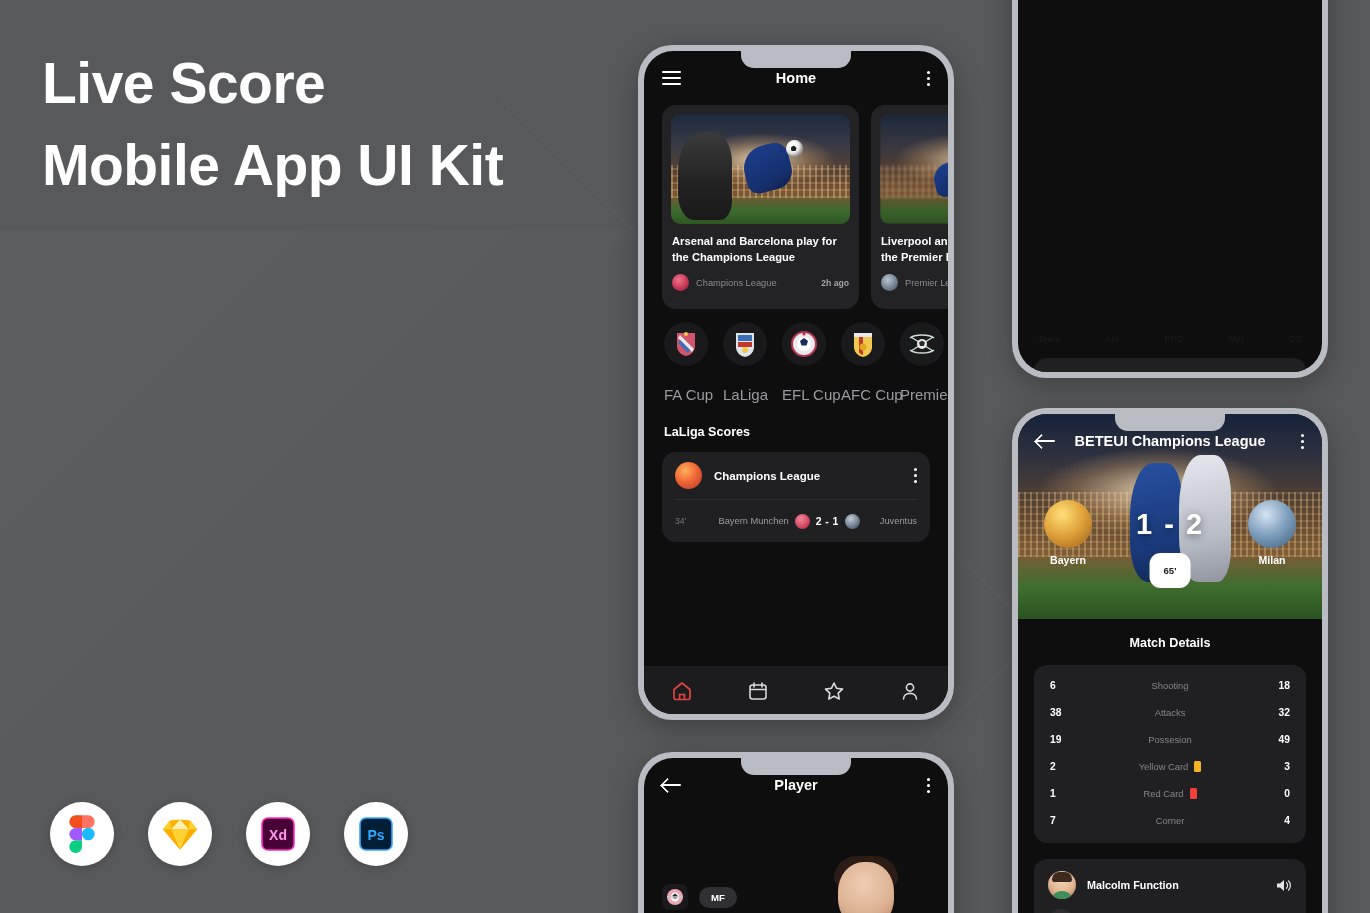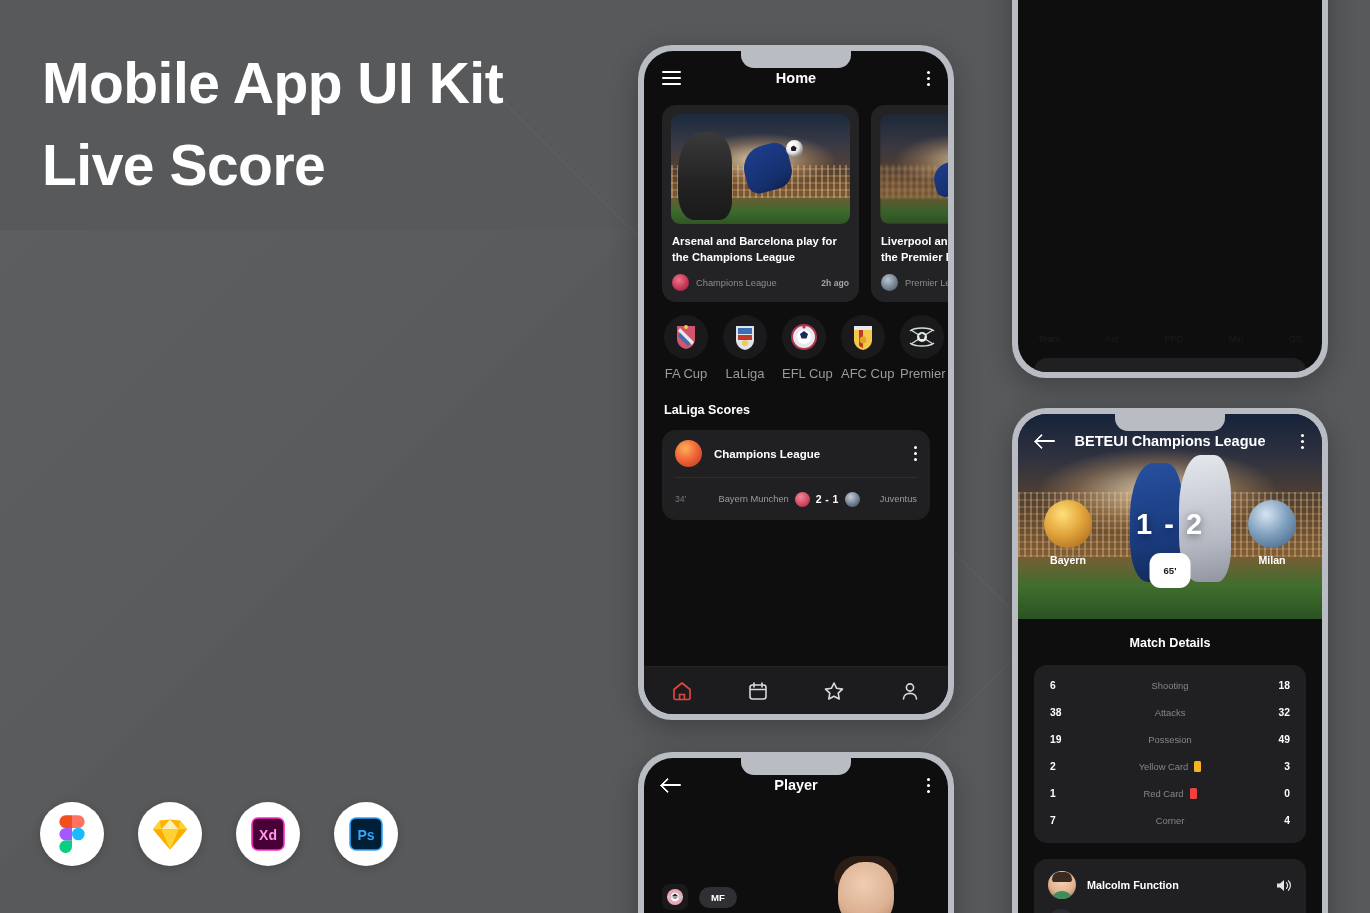--- a/index.html
+++ b/index.html
@@ -27,21 +27,21 @@
   }
 
   
   .title-block { position:absolute; left:42px; top:42px; width:600px; }
   .title-line {
     color:#ffffff; font-size:57px; font-weight:bold;
     letter-spacing:-0.5px; line-height:82px;
   }
 
   
-  .tools { position:absolute; left:40px; top:802px; display:flex; gap:34px;align-items:center; }
+  .tools { position:absolute; left:50px; top:802px; display:flex; gap:34px;align-items:center; }
   .tool-circle {
     width:64px; height:64px; border-radius:50%;
     background:#ffffff; display:flex; align-items:center; justify-content:center;
     box-shadow:0 2px 8px rgba(0,0,0,0.18);
   }
 
   
   .phone {
     position:absolute;
     background:#b9bcc2;
@@ -89,21 +89,21 @@
   .backarrow::after{
     content:""; position:absolute; left:0; top:3px; width:9px; height:9px;
     border-left:2.2px solid #fff; border-bottom:2.2px solid #fff; transform:rotate(45deg); border-radius:1px;
   }
 
   
   .home-body { position:relative; height:calc(100% - 54px); display:flex; flex-direction:column; }
   .news-row { display:flex; gap:12px; padding:0 0 0 18px; overflow:hidden; flex-shrink:0; }
   .news-card {
     width:197px; flex-shrink:0;
-    background:#232326; border-radius:14px; padding:9px 9px 11px 9px;
+    background:#232326; border-radius:14px; padding:9px 9px 18px 9px;
   }
   .news-img {
     width:100%; height:110px; border-radius:9px; overflow:hidden; position:relative;
     background:#2a2320;
   }
   .stadium {
     position:absolute; inset:0;
     background:
       radial-gradient(ellipse 60% 35% at 50% 42%, rgba(255,232,190,0.85) 0%, rgba(255,200,130,0.28) 45%, rgba(0,0,0,0) 70%),
       linear-gradient(180deg,#1b2a3d 0%, #3a3a46 28%, #5a4330 55%, #7a5634 72%, #3d6b2d 88%, #2e5624 100%);
@@ -142,21 +142,21 @@
   .news-league { color:#8c8c90; font-size:9.3px; margin-left:7px; white-space:nowrap; }
   .news-time { color:#a4a4a8; font-size:8.6px; font-weight:bold; margin-left:auto; white-space:nowrap; }
 
   .sect-title { color:#fff; font-size:12.6px; font-weight:bold; padding:22px 0 0 20px; }
   .leagues { display:flex; gap:15px; padding:13px 0 0 20px; }
   .league { width:44px; text-align:center; }
   .league-circle {
     width:44px; height:44px; border-radius:50%;
     background:#1a1a1c; display:flex; align-items:center; justify-content:center;
   }
-  .league-name { color:#9a9a9e; font-size:13px; margin-top:7px; white-space:nowrap; }
+  .league-name { color:#9a9a9e; font-size:15px; margin-top:20px; white-space:nowrap; }
 
   .score-card {
     margin:13px 18px 0 18px; background:#202023; border-radius:14px; padding:0 13px;
   }
   .score-head { display:flex; align-items:center; height:47px; }
   .score-logo {
     width:27px; height:27px; border-radius:50%;
     background:radial-gradient(circle at 38% 32%, #ffb05a 0%, #f06838 45%, #b8331f 100%);
     flex-shrink:0;
   }
@@ -268,22 +268,22 @@
   }
   svg { display:block; }
 </style>
 </head>
 <body>
 
 <div class="watermark"></div>
 <div class="watermark2"></div>
 
 <div class="title-block">
+  <div class="title-line">Live Score</div>
   <div class="title-line">Mobile App UI Kit</div>
-  <div class="title-line">Live Score</div>
 </div>
 
 <div class="tools">
   <div class="tool-circle">
     <svg width="26" height="38" viewBox="0 0 26 38">
       <path d="M13 19a6.33 6.33 0 1 1 6.33 6.33A6.33 6.33 0 0 1 13 19z" fill="#1abcfe"></path>
       <path d="M.33 31.67A6.33 6.33 0 0 1 6.67 25.33H13v6.34a6.33 6.33 0 1 1-12.67 0z" fill="#0acf83"></path>
       <path d="M13 .33v12.67h6.33a6.33 6.33 0 1 0 0-12.67z" fill="#ff7262"></path>
       <path d="M.33 6.67A6.33 6.33 0 0 0 6.67 13H13V.33H6.67A6.33 6.33 0 0 0 .33 6.67z" fill="#f24e1e"></path>
       <path d="M.33 19A6.33 6.33 0 0 0 6.67 25.33H13V13H6.67A6.33 6.33 0 0 0 .33 19z" fill="#a259ff"></path>

